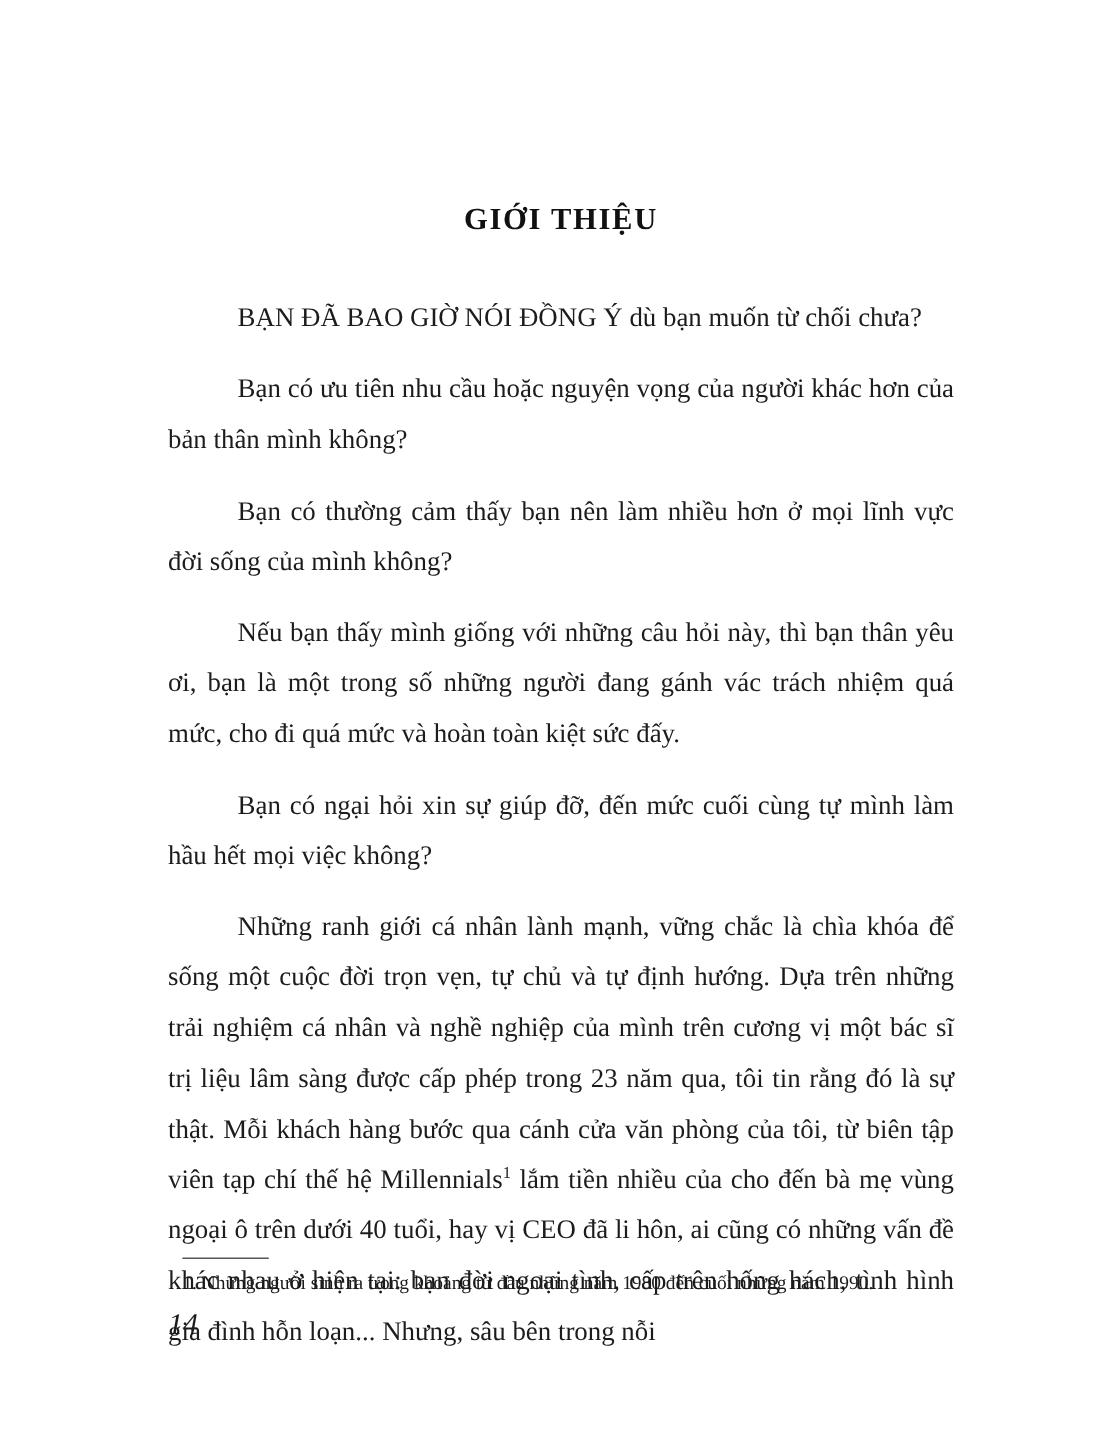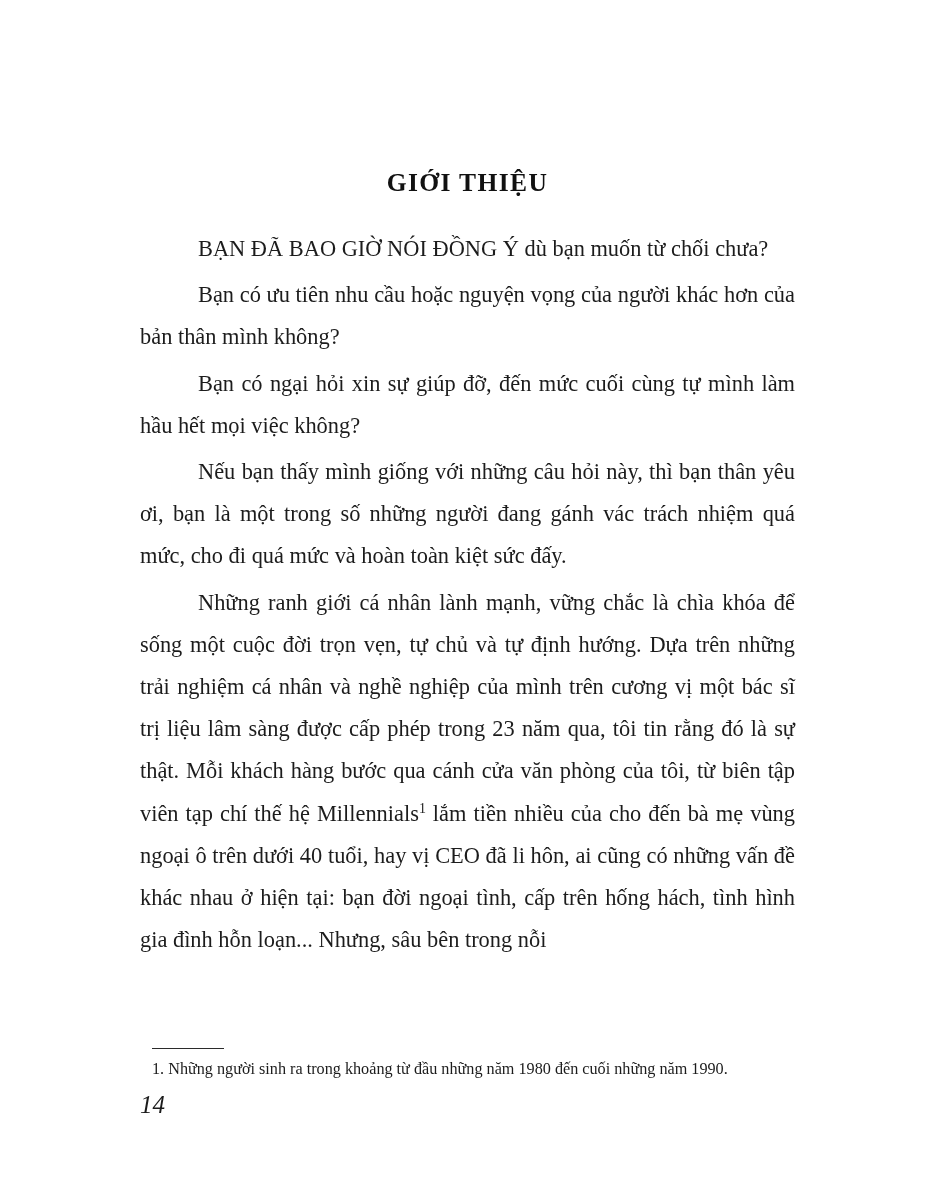--- a/index.html
+++ b/index.html
@@ -39,39 +39,39 @@
     width: 655px;
     text-align: center;
     font-size: 25.5px;
     font-weight: bold;
     letter-spacing: 1.4px;
     color: #111111;
     font-family: "Liberation Serif", "DejaVu Serif", serif;
   }
   .body-text {
     position: absolute;
-    top: 228px;
+    top: 244px;
     left: 0;
     width: 655px;
   }
   .para {
     margin: 0 0 0 0;
     font-size: 22.4px;
     line-height: 42.2px;
     text-align: justify;
     text-justify: inter-word;
     text-indent: 58px;
     color: #1c1c1c;
     hyphens: none;
   }
   .para.lead-caps {
     text-indent: 58px;
   }
   .para + .para {
-    margin-top: 4px;
+    margin-top: 17px;
   }
   .footnote-area {
     position: absolute;
     left: 152px;
     top: 1048px;
     width: 655px;
   }
   .footnote-rule {
     width: 72px;
     height: 0;
@@ -107,25 +107,26 @@
   <div class="content">
 
     <h1 class="chapter-title">GIỚI THIỆU</h1>
 
     <div class="body-text">
 
       <p class="para lead-caps">BẠN ĐÃ BAO GIỜ NÓI ĐỒNG Ý dù bạn muốn từ chối chưa?</p>
 
       <p class="para">Bạn có ưu tiên nhu cầu hoặc nguyện vọng của người khác hơn của bản thân mình không?</p>
 
+      <p class="para">Bạn có thường cảm thấy bạn nên làm nhiều hơn ở mọi lĩnh vực đời sống của mình không?</p>
 
 
+      <p class="para"> Nếu bạn thấy mình giống với những câu hỏi này, thì bạn thân yêu ơi, bạn là một trong số những người đang gánh vác trách nhiệm quá mức, cho đi quá mức và hoàn toàn kiệt sức đấy.</p>
+
       <p class="para">Bạn có ngại hỏi xin sự giúp đỡ, đến mức cuối cùng tự mình làm hầu hết mọi việc không?</p>
-
-      <p class="para"> Nếu bạn thấy mình giống với những câu hỏi này, thì bạn thân yêu ơi, bạn là một trong số những người đang gánh vác trách nhiệm quá mức, cho đi quá mức và hoàn toàn kiệt sức đấy.</p>
 
       <p class="para"><span>Những ranh giới cá nhân lành mạnh, vững chắc là chìa khóa để sống một cuộc đời trọn vẹn, tự chủ và tự định hướng. Dựa trên những trải nghiệm cá nhân và nghề nghiệp của mình trên cương vị một bác sĩ trị liệu lâm sàng được cấp phép trong 23 năm qua, tôi tin rằng đó là sự thật. Mỗi khách hàng bước qua cánh cửa văn phòng của tôi, từ biên tập viên tạp chí thế hệ Millennials</span><sup>1</sup><span> lắm tiền nhiều của cho đến bà mẹ vùng ngoại ô trên dưới 40 tuổi, hay vị CEO đã li hôn, ai cũng có những vấn đề khác nhau ở hiện tại: bạn đời ngoại tình, cấp trên hống hách, tình hình gia đình hỗn loạn... Nhưng, sâu bên trong nỗi</span></p>
 
     </div>
   </div>
 
   <div class="footnote-area">
     <div class="footnote-rule"></div>
     <p class="footnote-text">1. Những người sinh ra trong khoảng từ đầu những năm 1980 đến cuối những năm 1990.</p>
   </div>

